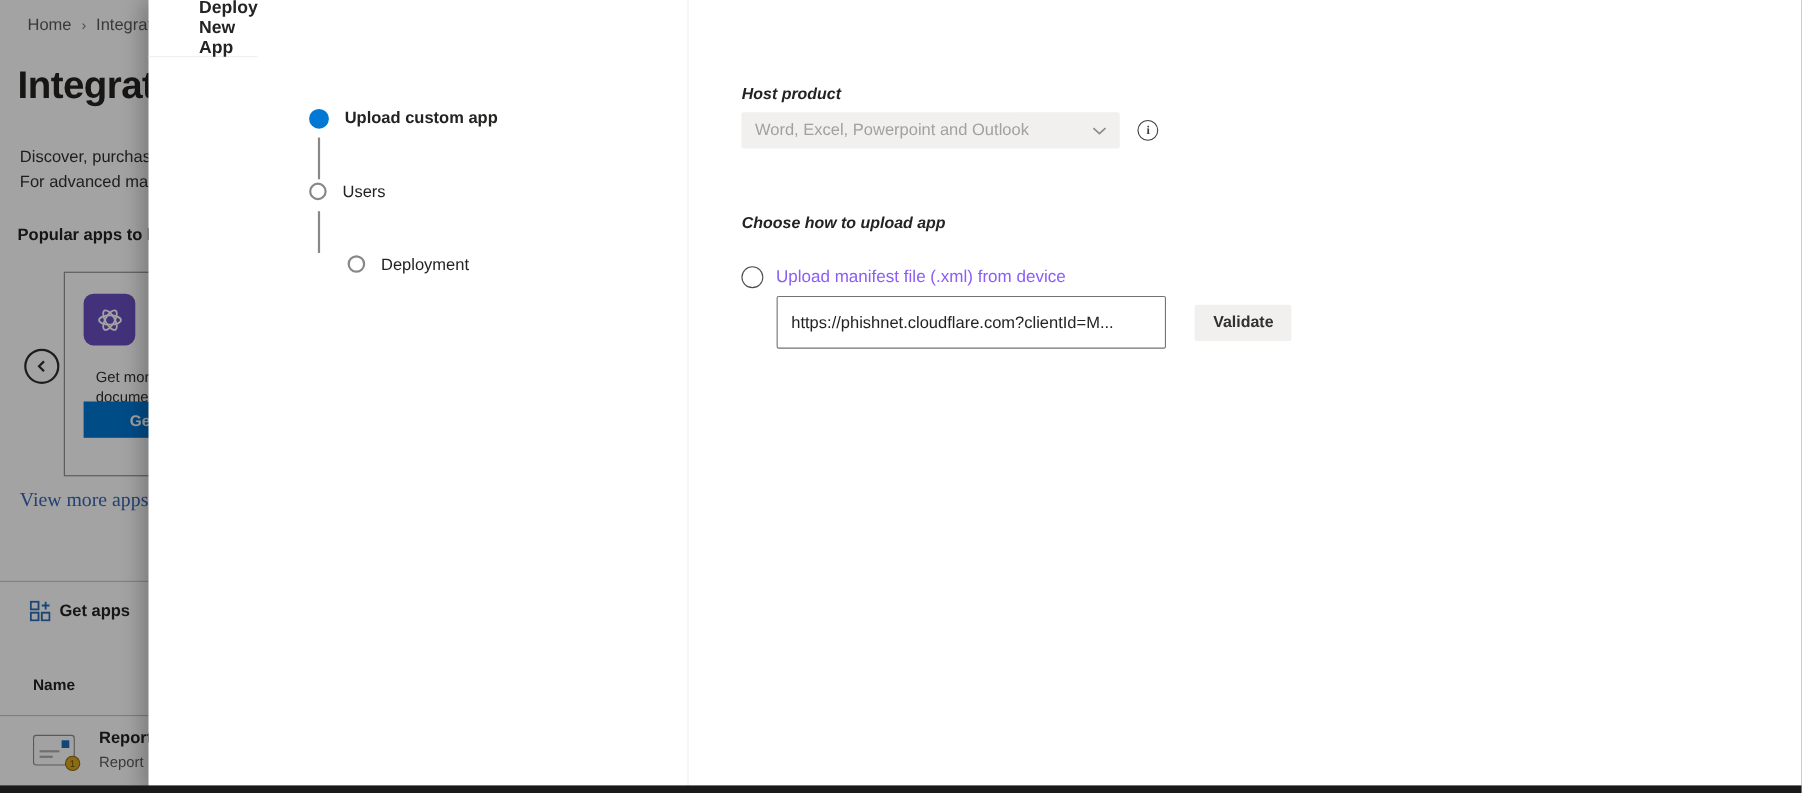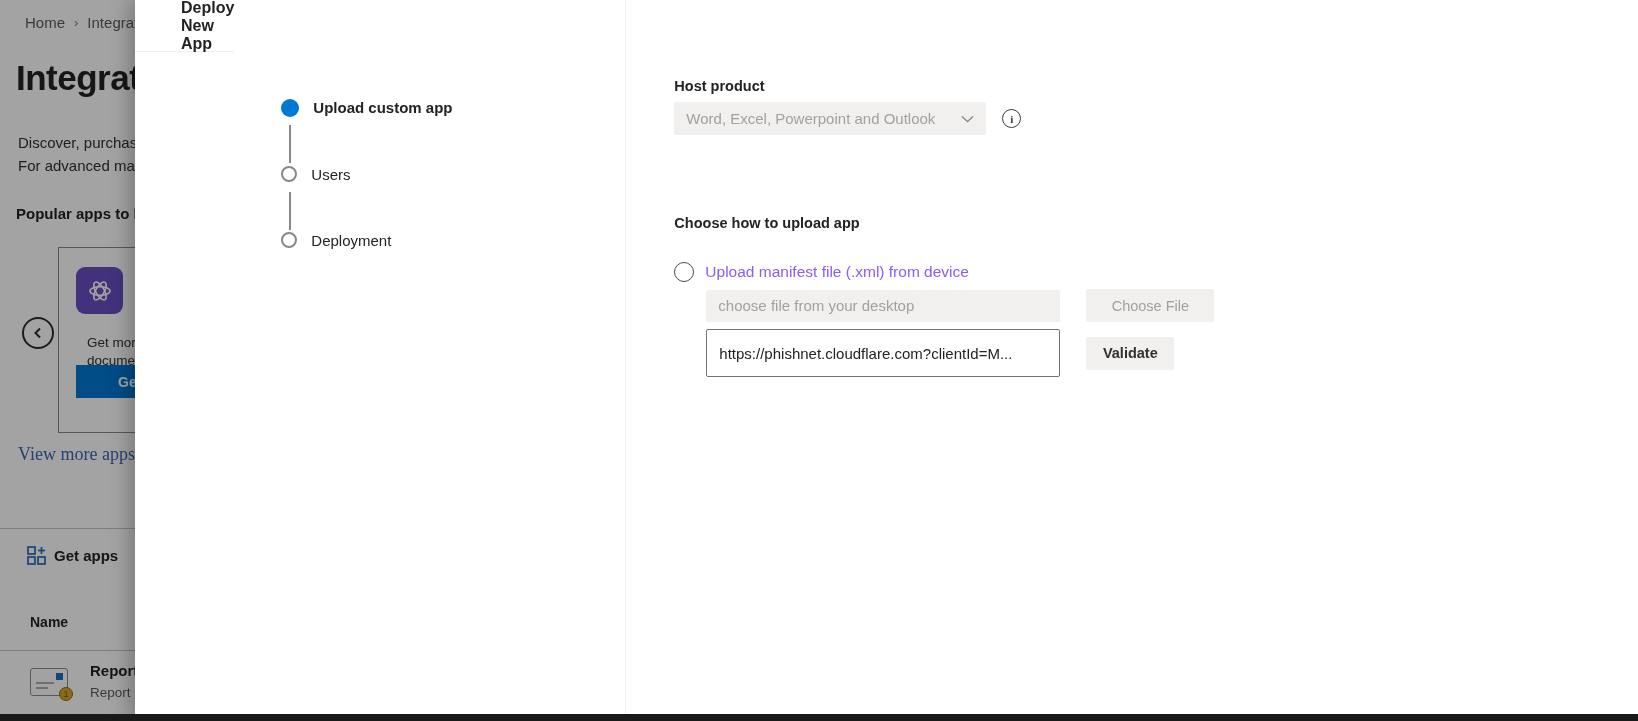--- a/index.html
+++ b/index.html
@@ -45,27 +45,27 @@
   .panel-body { flex:1; display:flex; min-height:0; }
   .stepper { flex:0 0 392px; border-right:1px solid #efeeed; position:relative; }
   .step { position:absolute; left:47px; display:flex; align-items:flex-start; gap:14px; cursor:pointer; }
   .step .dot-active { width:18px; height:18px; border-radius:50%; background:#0078d4; }
   .step .dot-idle { width:16px; height:16px; border-radius:50%; border:2px solid #8a8886; background:#fff; }
   .step .lbl-active { font-size:15px; font-weight:700; color:#242322; }
   .step .lbl-idle { font-size:15px; color:#242322; }
   .connector { position:absolute; left:55px; width:2px; height:38px; background:#8a8886; }
   .content { flex:1; padding:46px 0 0 48px; }
   .content h1 { font-size:31px; font-weight:700; color:#2b2a29; letter-spacing:-0.3px; }
-  .field-label { font-size:14.5px; font-weight:700; color:#242322; }
+  .field-label { font-size:14.5px; font-weight:700; color:#242322;font-style:italic; }
   .host-label { margin-top:32px; }
   .host-row { margin-top:8px; display:flex; align-items:center; gap:16px; }
-  .dropdown { width:312px; height:33px; background:#f1f0ef; border:none; border-radius:2px; display:flex; align-items:center; justify-content:space-between; padding:0 12px; cursor:default; }
+  .dropdown { width:344px; height:33px; background:#f1f0ef; border:none; border-radius:2px; display:flex; align-items:center; justify-content:space-between; padding:0 12px; cursor:default; }
   .dropdown .val { font-size:15px; color:#a3a19f; white-space:nowrap; }
   .info-btn { width:19px; height:19px; border-radius:50%; border:1.4px solid #3d3c3b; background:transparent; color:#3d3c3b; font-size:11px; font-weight:700; line-height:16px; text-align:center; font-family:"Liberation Serif",serif; cursor:pointer; padding:0; }
-  .choose-label { margin-top:80px; }
+  .choose-label { margin-top:60px; }
   .radio-row { margin-top:31px; display:flex; align-items:center; gap:11px; cursor:pointer; }
   .radio-row.second { margin-top:37px; }
   .radio-off { width:20px; height:20px; border-radius:50%; border:1.6px solid #4d4c4b; background:#fff; flex:0 0 auto; }
   .radio-on { width:20px; height:20px; border-radius:50%; border:2px solid #0078d4; background:#fff; display:flex; align-items:center; justify-content:center; flex:0 0 auto; }
   .radio-on .inner { width:10px; height:10px; border-radius:50%; background:#0078d4; }
   .radio-row .rlbl { font-size:15.5px; color:#8b5cf6; white-space:nowrap; }
   .input-row { margin:7px 0 0 32px; display:flex; align-items:center; }
   .file-input { width:354px; height:32px; background:#f1f0ef; border:none; border-radius:2px; padding:0 12px; font-size:15px; color:#8d8b89; font-family:"Liberation Sans",sans-serif; }
   .file-input::placeholder { color:#a3a19f; opacity:1; }
   .url-input { width:354px; height:48px; background:#fff; border:1px solid #757371; border-radius:2px; padding:0 12px; font-size:15px; color:#242322; font-family:"Liberation Sans",sans-serif; }
@@ -161,21 +161,21 @@
         <div class="step" style="top:99px;">
           <span class="dot-active"></span>
           <span class="lbl-active">Upload custom app</span>
         </div>
         <div class="connector" style="top:125px;"></div>
         <div class="step" style="top:166px;">
           <span class="dot-idle"></span>
           <span class="lbl-idle">Users</span>
         </div>
         <div class="connector" style="top:192px;"></div>
-        <div class="step" style="top:232px;">
+        <div class="step" style="top:232px;margin-left:35px;">
           <span class="dot-idle"></span>
           <span class="lbl-idle">Deployment</span>
         </div>
       </div>
 
       <div class="content">
 
         <div class="field-label host-label">Host product</div>
         <div class="host-row">
           <div class="dropdown">
@@ -186,24 +186,20 @@
           </div>
           <button class="info-btn">i</button>
         </div>
 
         <div class="field-label choose-label">Choose how to upload app</div>
 
         <div class="radio-row">
           <span class="radio-off"></span>
           <span class="rlbl">Upload manifest file (.xml) from device</span>
         </div>
-        <div class="input-row">
-          <input class="file-input" type="text" placeholder="choose file from your desktop" style="">
-          <button class="btn-disabled">Choose File</button>
-        </div>
 
         <div class="input-row">
           <input class="url-input" type="text" value="https://phishnet.cloudflare.com?clientId=M..." style="">
           <button class="btn-secondary">Validate</button>
         </div>
       </div>
     </div>
   </div>
 
   <div id="bottom-bar"></div>

